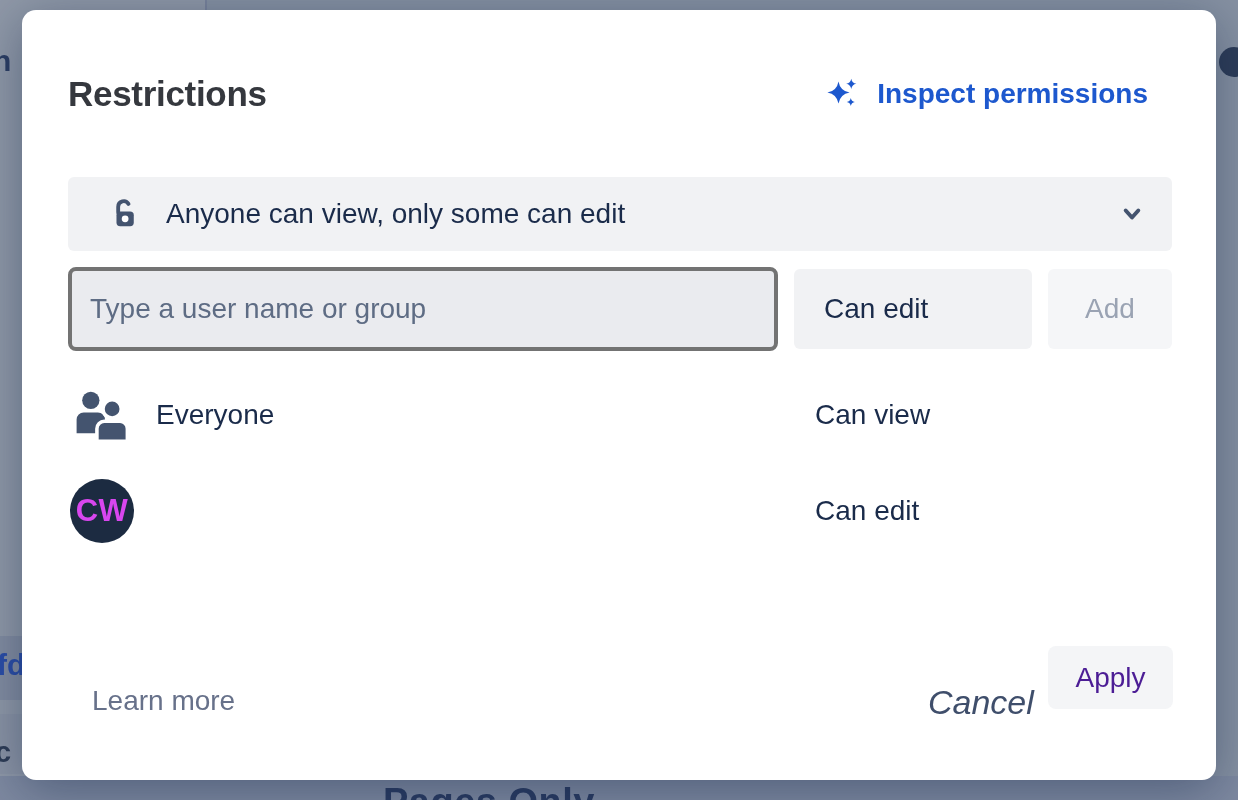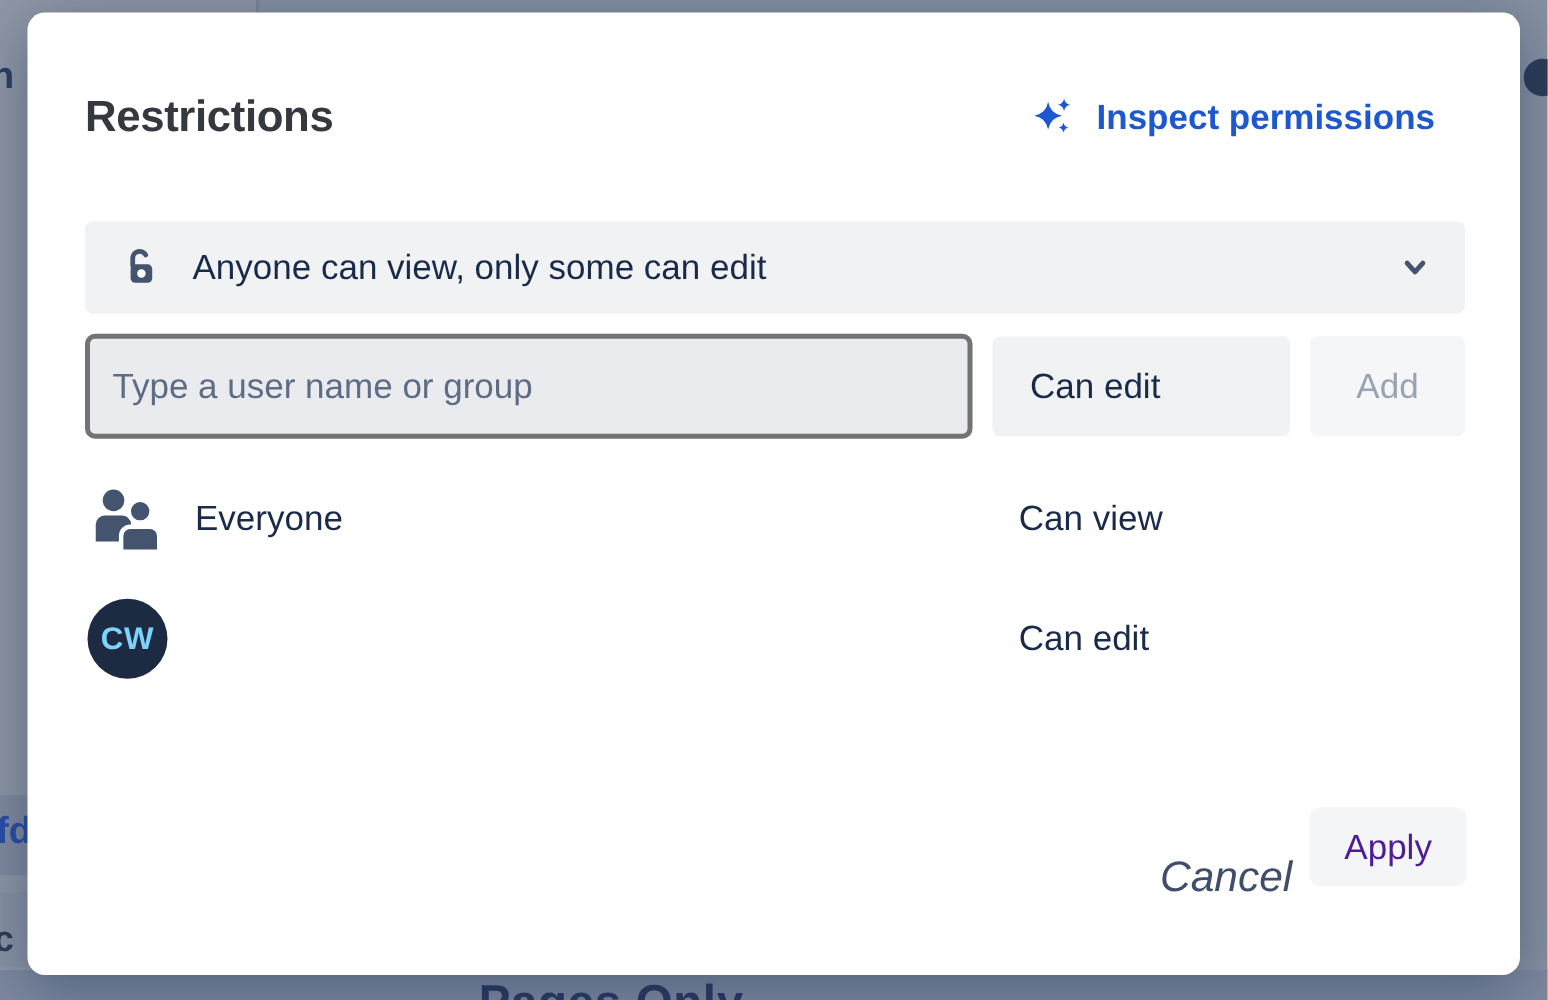--- a/index.html
+++ b/index.html
@@ -36,21 +36,21 @@
   .inspect-link{
     position:absolute;top:66px;right:68px;
     display:flex;align-items:center;gap:16px;cursor:pointer;line-height:1;
   }
   .inspect-link .lbl{font-size:28px;font-weight:600;color:#1D58CE;}
 
   .visibility-row{
     position:absolute;left:46px;top:167px;width:1104px;height:74px;
     background:#F1F2F4;border-radius:6px;
     display:flex;align-items:center;box-sizing:border-box;
-    padding-left:26px;cursor:pointer;
+    padding-left:38px;cursor:pointer;
   }
   .visibility-row .lbl{font-size:28px;color:#1A2B4A;margin-left:26px;}
   .visibility-row .chev{position:absolute;right:26px;top:50%;transform:translateY(-50%);display:flex;}
 
   .user-input{
     position:absolute;left:46px;top:257px;width:710px;height:84px;box-sizing:border-box;
     background:#EAEBEF;border:4px solid #737373;border-radius:8px;
     padding:0 18px;font-size:28px;color:#1A2B4A;outline:none;
     font-family:"Liberation Sans", sans-serif;
   }
@@ -73,21 +73,21 @@
   }
 
   .entry-row{position:absolute;left:0;width:1216px;height:70px;}
   .entry-row.row-0{top:370px;}
   .entry-row.row-1{top:466px;}
   .entry-icon{position:absolute;left:48px;top:50%;transform:translateY(-50%);display:flex;}
   .entry-avatar{
     position:absolute;left:48px;top:50%;transform:translateY(-50%);
     width:64px;height:64px;border-radius:50%;background:#1C2B41;
     display:flex;align-items:center;justify-content:center;
-    color:#7dd3fc;font-size:25px;font-weight:600;letter-spacing:.5px;
+    color:#d946ef;font-size:31px;font-weight:600;letter-spacing:.5px;
   }
   .entry-name{position:absolute;left:134px;top:50%;transform:translateY(-50%);font-size:28px;color:#1A2B4A;}
   .entry-perm{position:absolute;left:793px;top:50%;transform:translateY(-50%);font-size:28px;color:#1A2B4A;cursor:pointer;}
 
   .learn-more{position:absolute;left:70px;top:677px;font-size:28px;color:#67718A;cursor:pointer;line-height:1;}
   .cancel-btn{
     position:absolute;left:880px;top:662px;height:60px;padding:0 26px;
     background:transparent;border:none;font-size:34px;font-weight:500;color:#3F4E6B;cursor:pointer;
     font-family:"Liberation Sans", sans-serif;
     font-style:italic;
@@ -163,16 +163,17 @@
     </span>
     <span class="entry-name">Everyone</span>
     <span class="entry-perm">Can view</span>
   </div>
 
   <div class="entry-row row-1">
     <span class="entry-avatar">CW</span>
     <span class="entry-perm">Can edit</span>
   </div>
 
+  <div class="learn-more">Learn more</div>
   <button class="cancel-btn">Cancel</button>
   <button class="apply-btn">Apply</button>
 
 </div>
 
 </body></html>

